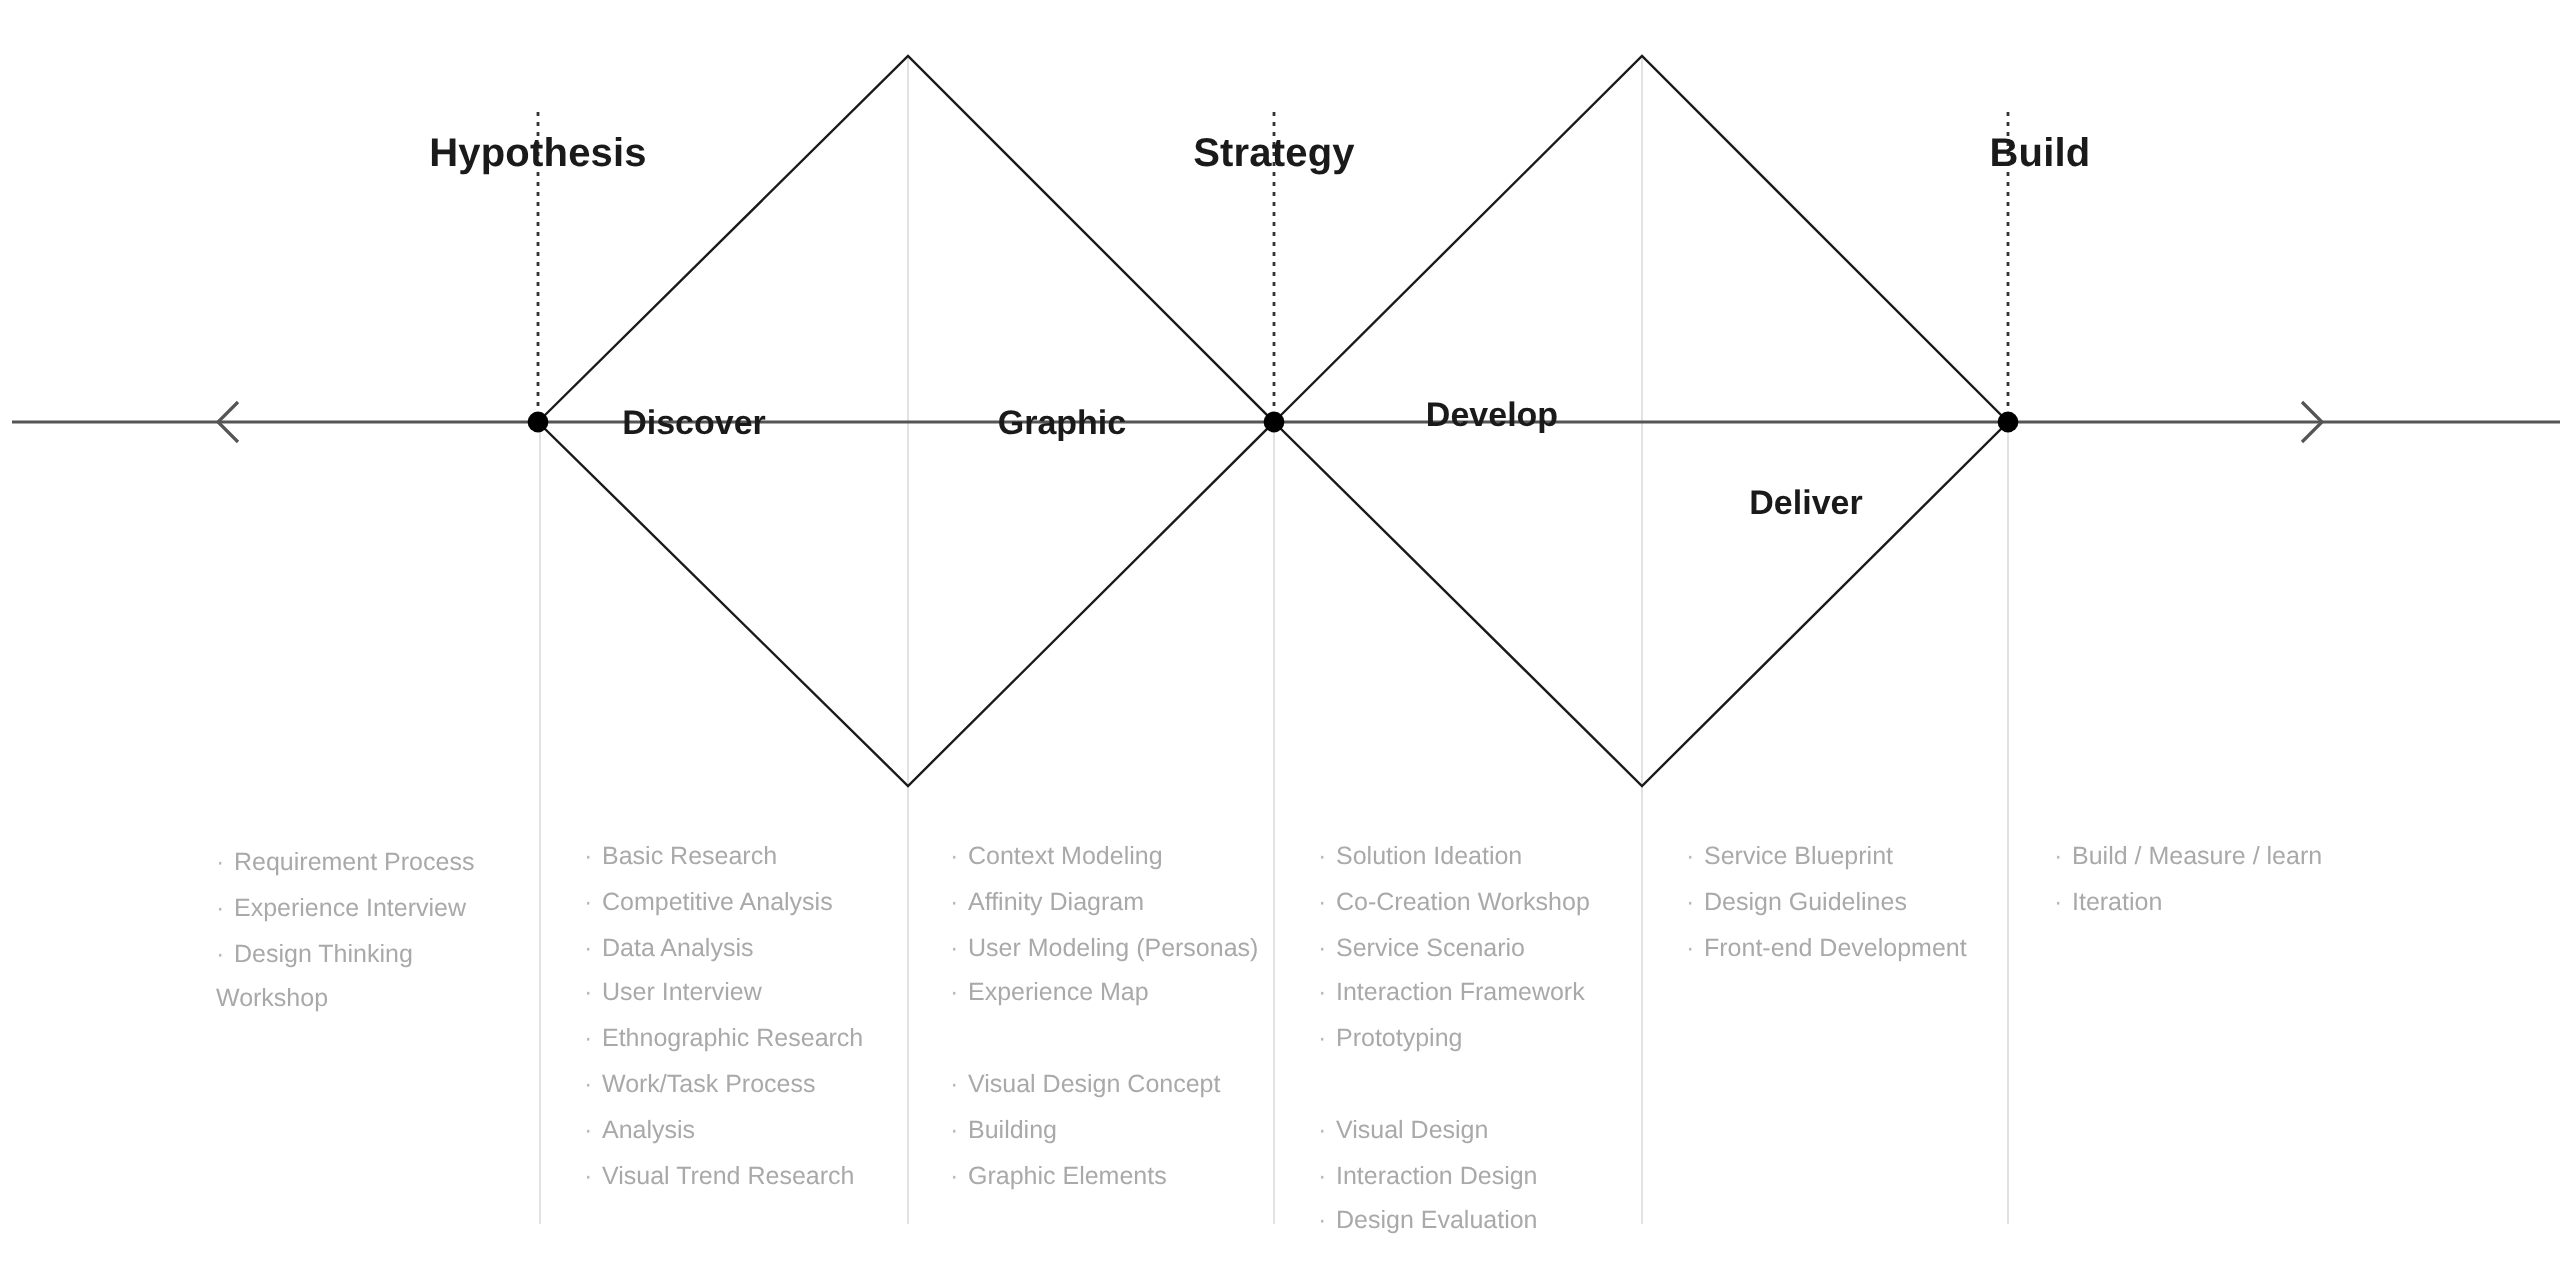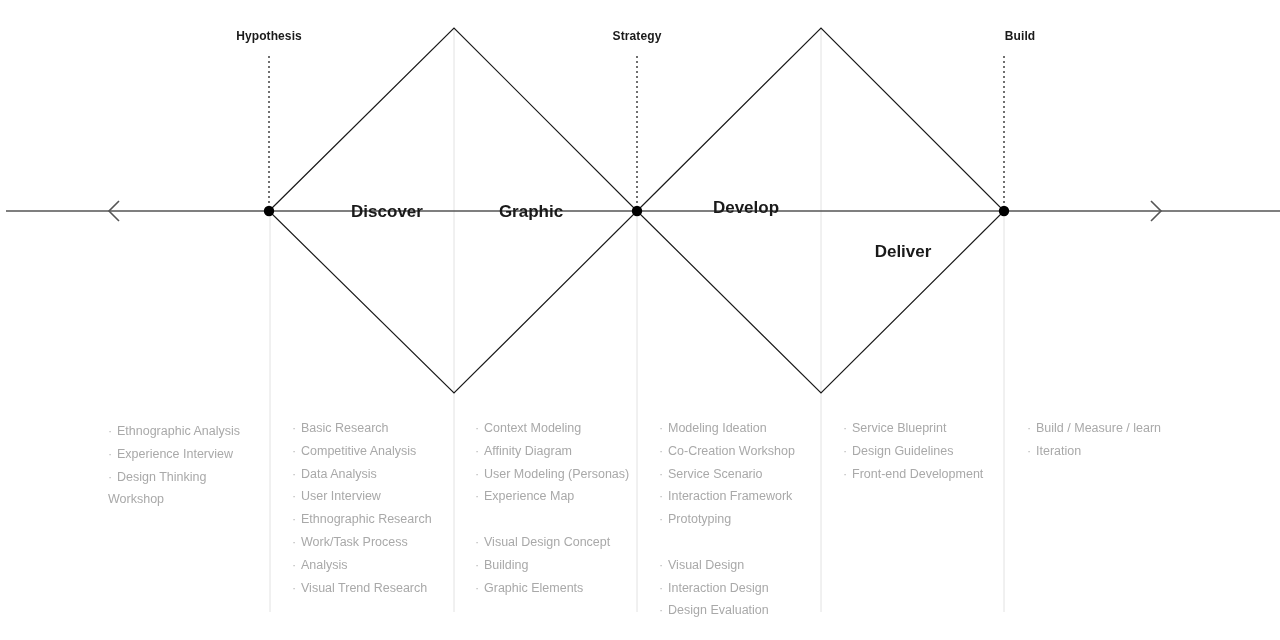--- a/index.html
+++ b/index.html
@@ -19,26 +19,27 @@
     position: absolute;
     left: 0;
     top: 0;
     width: 1280px;
     height: 640px;
     pointer-events: none;
   }
   .milestone-label {
     position: absolute;
     font-family: "Liberation Sans", sans-serif;
-    font-size: 12px;
+    font-size: 20px;
     font-weight: bold;
     color: #1a1a1a;
     transform: translateX(-50%);
     white-space: nowrap;
     letter-spacing: 0.1px;
+    margin-top: 37px;
   }
   .phase-label {
     position: absolute;
     font-family: "Liberation Sans", sans-serif;
     font-size: 17px;
     font-weight: bold;
     color: #1a1a1a;
     transform: translate(-50%, -50%);
     white-space: nowrap;
   }
@@ -102,28 +103,28 @@
       <circle cx="269" cy="211" r="5.2" fill="#000000"></circle>
       <circle cx="637" cy="211" r="5.2" fill="#000000"></circle>
       <circle cx="1004" cy="211" r="5.2" fill="#000000"></circle>
     </g>
   </svg>
 
   <div class="milestone-label" style="left:269px; top:29px;">Hypothesis</div>
   <div class="milestone-label" style="left:637px; top:29px;">Strategy</div>
   <div class="milestone-label" style="left:1004px; top:29px;padding-left:32px;">Build</div>
 
-  <div class="phase-label" style="left:387px; top:212px;">Discover</div>
+  <div class="phase-label" style="left:347px; top:212px;">Discover</div>
   <div class="phase-label" style="left:531px; top:212px;">Graphic</div>
   <div class="phase-label" style="left:746px; top:208px;">Develop</div>
   <div class="phase-label" style="left:903px; top:212px;margin-top:40px;">Deliver</div>
 
   <div id="task-columns-host">
       <div class="task-column" style="left: 108px; top: 420px;">
-        <div class="task-item"><span class="task-bullet">·</span><span>Ethnographic Analysis</span></div>
+        <div class="task-item"><span class="task-bullet">·</span><span>Requirement Process</span></div>
         <div class="task-item"><span class="task-bullet">·</span><span>Experience Interview</span></div>
         <div class="task-item"><span class="task-bullet">·</span><span>Design Thinking
 Workshop</span></div>
       </div>
       <div class="task-column" style="left: 292px; top: 417px;">
         <div class="task-item"><span class="task-bullet">·</span><span>Basic Research</span></div>
         <div class="task-item"><span class="task-bullet">·</span><span>Competitive Analysis</span></div>
         <div class="task-item"><span class="task-bullet">·</span><span>Data Analysis</span></div>
         <div class="task-item"><span class="task-bullet">·</span><span>User Interview</span></div>
         <div class="task-item"><span class="task-bullet">·</span><span>Ethnographic Research</span></div>
@@ -135,21 +136,21 @@
         <div class="task-item"><span class="task-bullet">·</span><span>Context Modeling</span></div>
         <div class="task-item"><span class="task-bullet">·</span><span>Affinity Diagram</span></div>
         <div class="task-item"><span class="task-bullet">·</span><span>User Modeling (Personas)</span></div>
         <div class="task-item"><span class="task-bullet">·</span><span>Experience Map</span></div>
         <div class="task-item spacer">&nbsp;</div>
         <div class="task-item"><span class="task-bullet">·</span><span>Visual Design Concept</span></div>
         <div class="task-item"><span class="task-bullet">·</span><span>Building</span></div>
         <div class="task-item"><span class="task-bullet">·</span><span>Graphic Elements</span></div>
       </div>
       <div class="task-column" style="left: 659px; top: 417px;">
-        <div class="task-item"><span class="task-bullet">·</span><span>Modeling Ideation</span></div>
+        <div class="task-item"><span class="task-bullet">·</span><span>Solution Ideation</span></div>
         <div class="task-item"><span class="task-bullet">·</span><span>Co-Creation Workshop</span></div>
         <div class="task-item"><span class="task-bullet">·</span><span>Service Scenario</span></div>
         <div class="task-item"><span class="task-bullet">·</span><span>Interaction Framework</span></div>
         <div class="task-item"><span class="task-bullet">·</span><span>Prototyping</span></div>
         <div class="task-item spacer">&nbsp;</div>
         <div class="task-item"><span class="task-bullet">·</span><span>Visual Design</span></div>
         <div class="task-item"><span class="task-bullet">·</span><span>Interaction Design</span></div>
         <div class="task-item"><span class="task-bullet">·</span><span>Design Evaluation</span></div>
       </div>
       <div class="task-column" style="left: 843px; top: 417px;">

